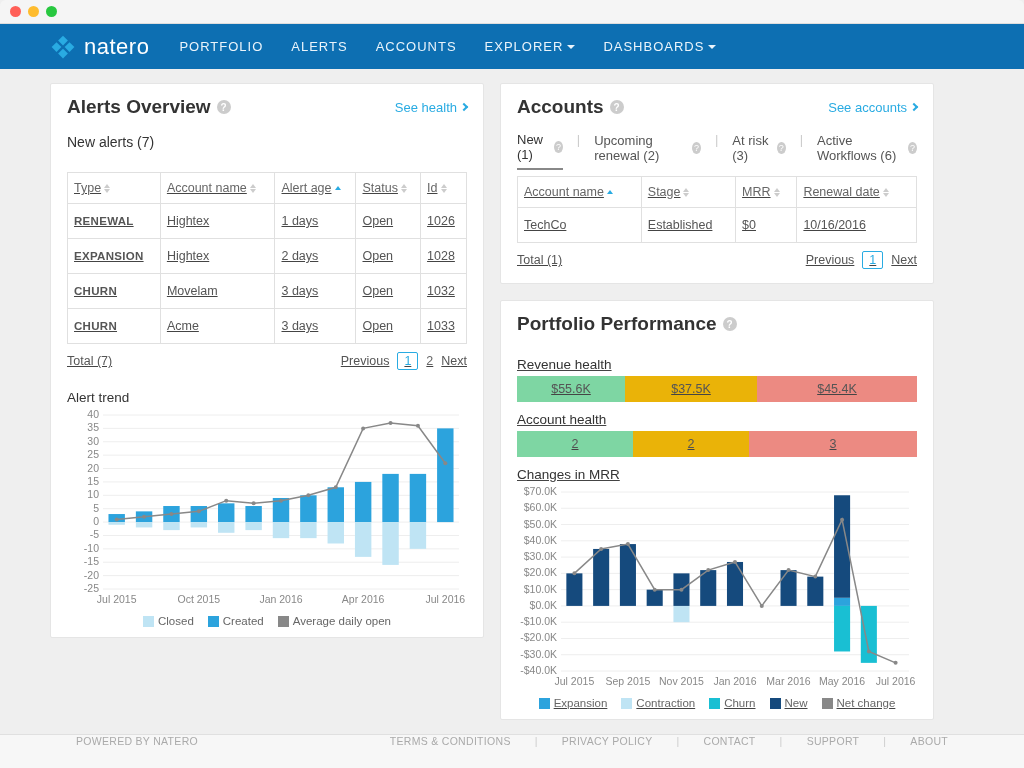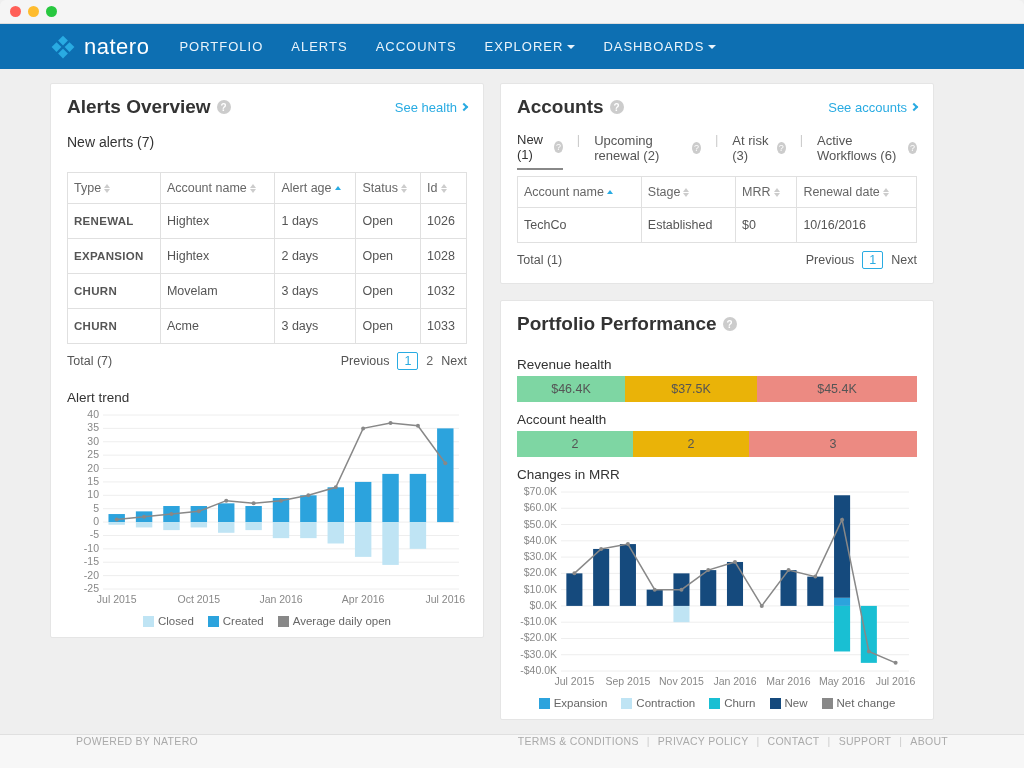--- a/index.html
+++ b/index.html
@@ -24,21 +24,21 @@
 .col-right { flex: 0 0 432px; display: flex; flex-direction: column; gap: 16px; }
 
 .panel { background: #fff; border: 1px solid #e5e5e5; border-radius: 2px; }
 .panel-header { display: flex; justify-content: space-between; align-items: center; padding: 12px 16px 6px 16px; }
 .panel-title { font-size: 19px; color: #333; font-weight: 700; display: flex; align-items: center; gap: 6px; }
 .help-icon { width: 14px; height: 14px; border-radius: 50%; background: #ccc; color: #fff; font-size: 10px; display: inline-flex; align-items: center; justify-content: center; }
 .see-link { color: #29abe2; font-size: 13px; cursor: pointer; display: flex; align-items: center; gap: 4px; }
 .chevron-right { display: inline-block; width: 6px; height: 6px; border-top: 2px solid #29abe2; border-right: 2px solid #29abe2; transform: rotate(45deg); }
 
 .section-title { font-size: 14px; color: #333; padding: 10px 16px 6px 16px; }
-.panel-body { padding: 16px 16px 10px 16px; }
+.panel-body { padding: 16px 16px 10px 16px; text-decoration: underline; }
 
 table.data { width: 100%; border-collapse: collapse; font-size: 12.5px; }
 table.data th { text-align: left; font-weight: 400; color: #666; padding: 8px 6px; border: 1px solid #e0e0e0; background: #fff; }
 table.data td { padding: 10px 6px; border: 1px solid #e0e0e0; color: #555; }
 .sort-icons { display: inline-flex; flex-direction: column; margin-left: 3px; vertical-align: middle; }
 .sort-up, .sort-down { width: 0; height: 0; border-left: 3px solid transparent; border-right: 3px solid transparent; }
 .sort-up { border-bottom: 4px solid #ccc; margin-bottom: 1px; }
 .sort-down { border-top: 4px solid #ccc; }
 .sort-up.active { border-bottom-color: #29abe2; }
 .type-link { color: #2272b4; font-weight: 600; font-size: 11.5px; letter-spacing: 0.3px; }
@@ -63,21 +63,21 @@
 .chart-legend { display: flex; justify-content: center; gap: 14px; margin-top: 6px; font-size: 11.5px; color: #666; text-align: right; }
 .lg-swatch { width: 11px; height: 11px; display: inline-block; vertical-align: middle; margin-right: 4px; }
 
 .health-bar { display: flex; width: 100%; height: 26px; margin: 4px 0 10px 0; }
 .hb-seg { display: flex; align-items: center; justify-content: center; color: #555; font-size: 12.5px; }
 .hb-green { background: #7ed6a3; }
 .hb-yellow { background: #eab308; }
 .hb-red { background: #ec8a82; }
 
 .footer { position: absolute; bottom: 0; left: 0; right: 0; height: 34px; border-top: 1px solid #e0e0e0; background: #f7f7f7; display: flex; justify-content: space-between; align-items: flex-start; padding: 0 76px; font-size: 10.5px; color: #aaa; letter-spacing: 0.3px; }
-.footer-links { display: flex; gap: 8px; }
+.footer-links { display: flex; gap: 24px; }
 .footer-links span { cursor: pointer; }
 .footer-sep { color: #ccc; }
 </style>
 </head>
 <body>
 
 <div class="mac-titlebar">
   <div class="mac-dot mac-red"></div>
   <div class="mac-dot mac-yellow"></div>
   <div class="mac-dot mac-green"></div>
@@ -353,21 +353,21 @@
     <div class="panel">
       <div class="panel-header">
         <div class="panel-title">
             <span>Portfolio Performance</span>
             <span class="help-icon">?</span>
           </div>
       </div>
       <div class="panel-body">
         <div class="chart-title">Revenue health</div>
         <div class="health-bar">
-          <div class="hb-seg hb-green" style="flex:27">$46.4K</div>
+          <div class="hb-seg hb-green" style="flex:27">$55.6K</div>
           <div class="hb-seg hb-yellow" style="flex:33">$37.5K</div>
           <div class="hb-seg hb-red" style="flex:40">$45.4K</div>
         </div>
         <div class="chart-title">Account health</div>
         <div class="health-bar">
           <div class="hb-seg hb-green" style="flex:29">2</div>
           <div class="hb-seg hb-yellow" style="flex:29">2</div>
           <div class="hb-seg hb-red" style="flex:42">3</div>
         </div>
         <div class="chart-title">Changes in MRR</div>

